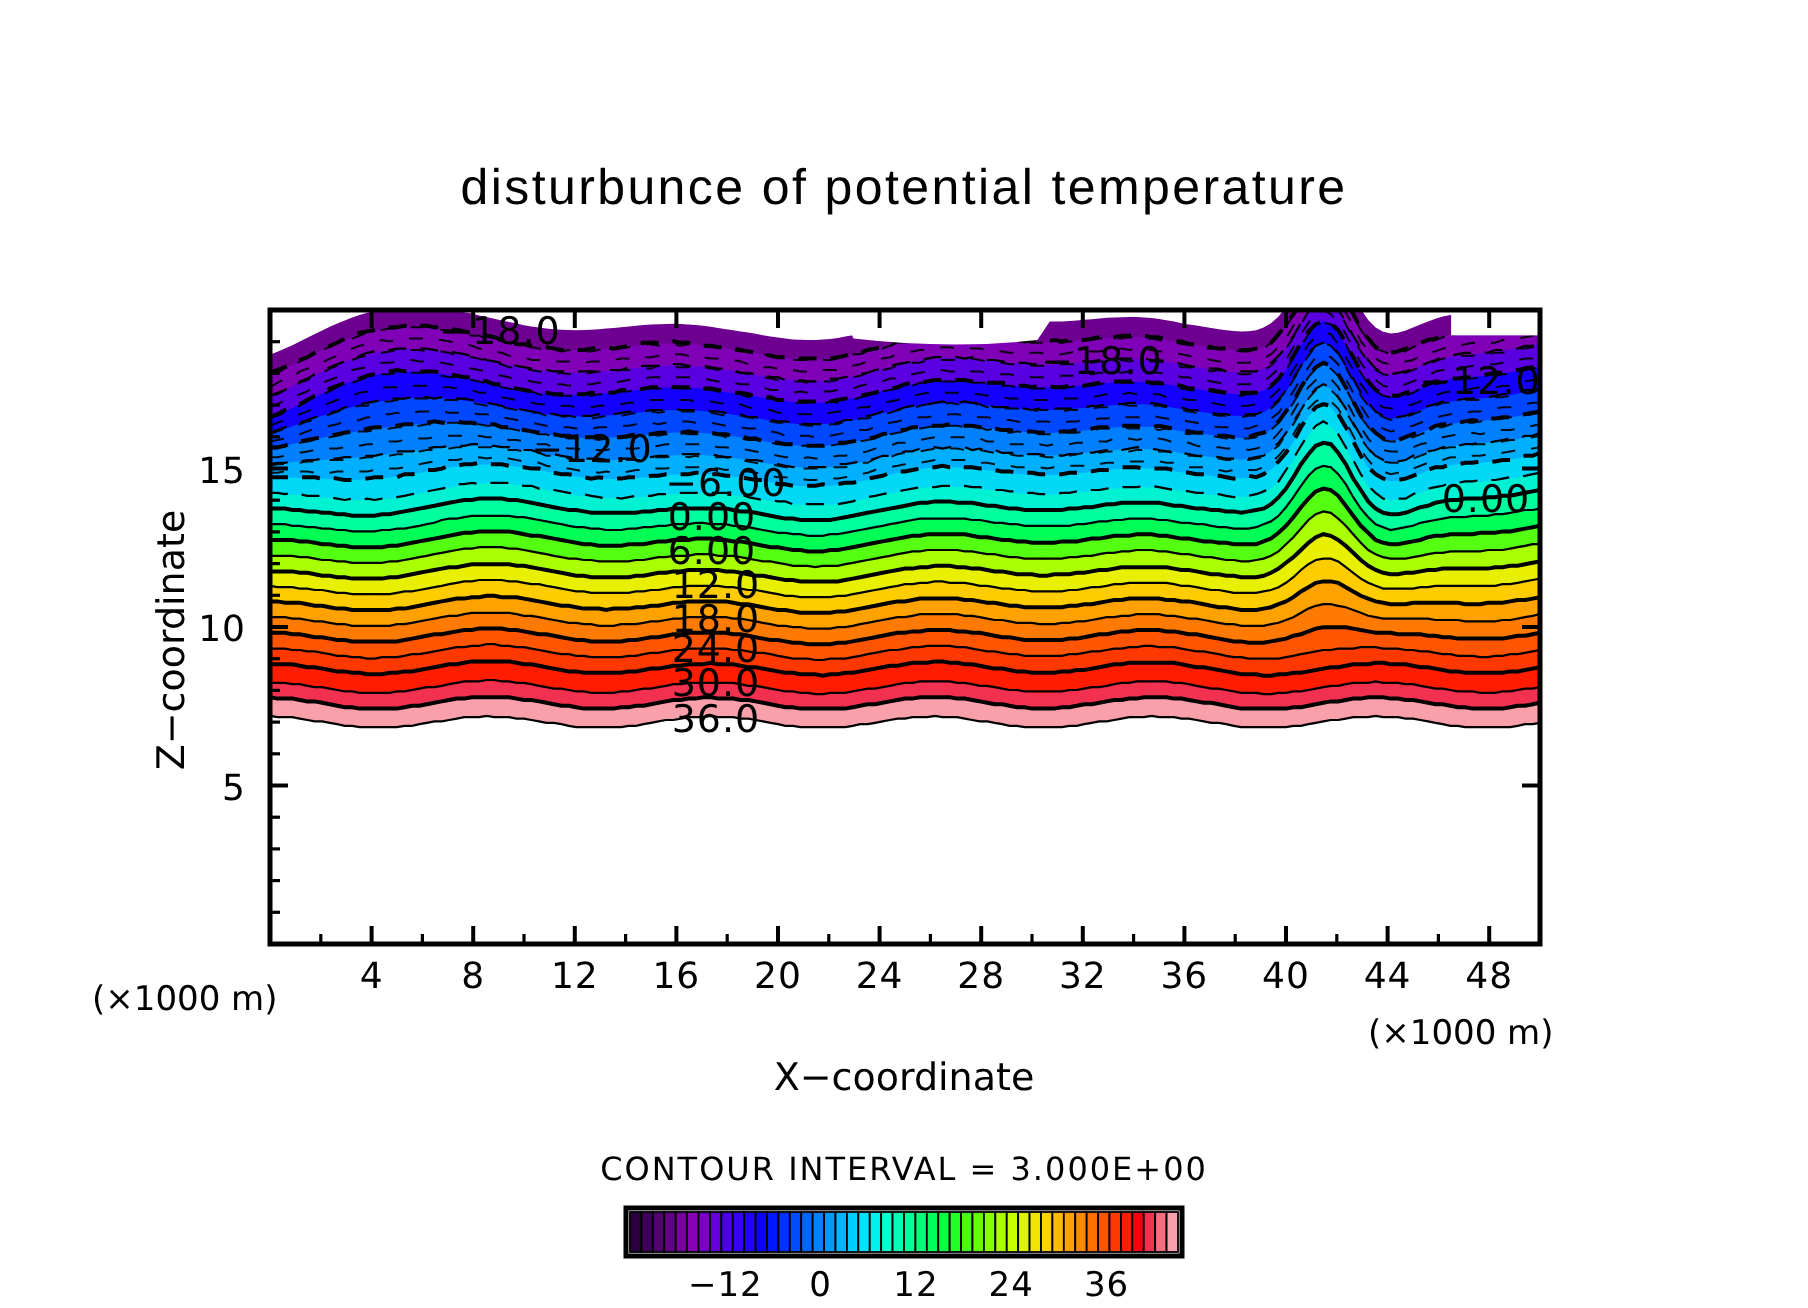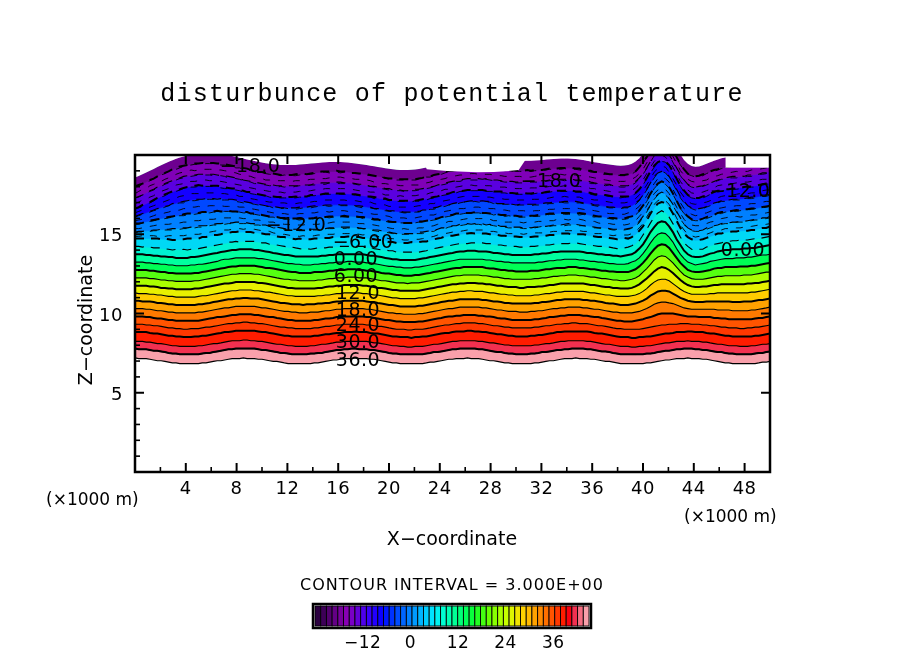--- a/index.html
+++ b/index.html
@@ -17,21 +17,21 @@
   }
   .plot-title {
     position: absolute;
     left: 0;
     top: 80px;
     width: 904px;
     text-align: center;
     font-size: 25px;
     letter-spacing: 1.2px;
     color: #000000;
-    font-family: Liberation Mono, monospace;
+    font-family: Liberation Sans, sans-serif;
     white-space: nowrap;
   }
   #figure-svg {
     position: absolute;
     left: 0;
     top: 0;
   }
   .axis-text {
     font-family: "DejaVu Sans", sans-serif;
     font-size: 19px;

